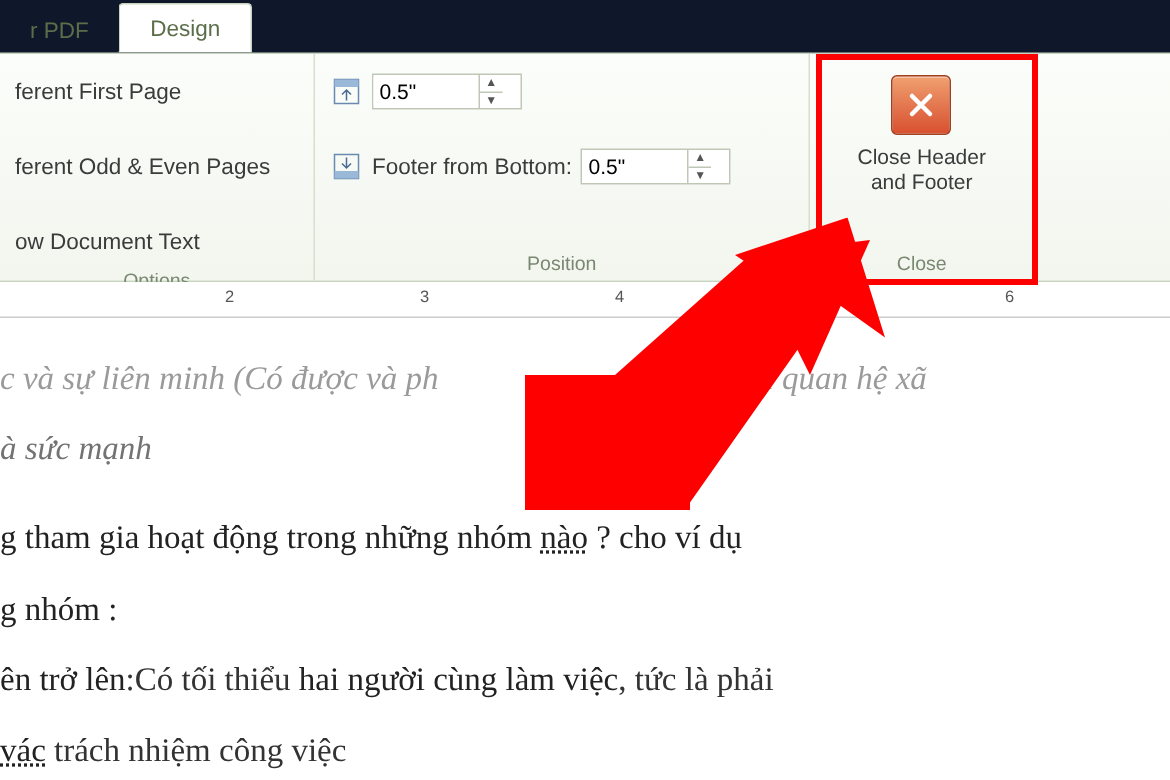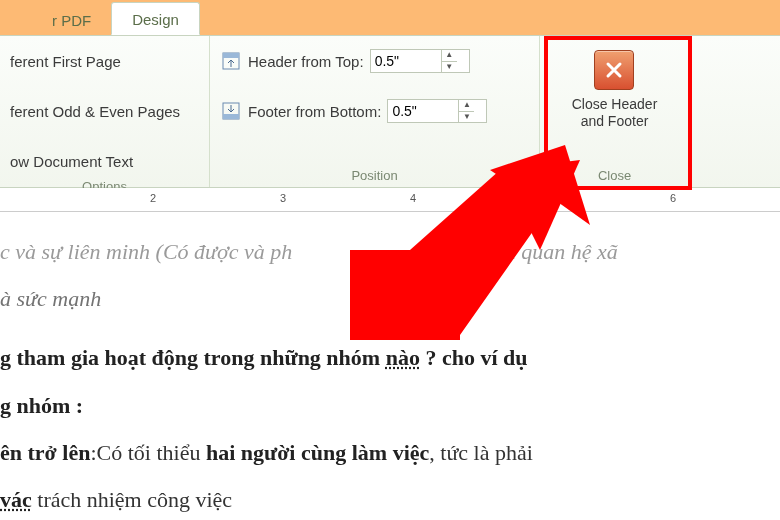--- a/index.html
+++ b/index.html
@@ -11,23 +11,22 @@
     background: #fff;
     overflow: hidden;
     position: relative;
   }
 
   
   .tabs {
     display: flex;
     align-items: flex-end;
     height: 36px;
-    background: #fdba74;
+    background: #0f172a;
     border-bottom: 1px solid #c8d4c0;
-    padding-left: 32px;
   }
   .tab {
     padding: 8px 20px 6px;
     font-size: 15px;
     color: #5b6e4a;
   }
   .tab.active {
     background: #fff;
     border: 1px solid #c8d4c0;
     border-bottom: 1px solid #fff;
@@ -172,21 +171,21 @@
   
   .doc {
     padding: 10px 0 0 0;
     font-family: "Times New Roman", serif;
     font-size: 22px;
     color: #333;
     line-height: 1.6;
   }
   .doc .faded { color: #9a9a9a; font-style: italic; }
   .doc .faded2 { color: #737373; font-style: italic; margin-top: 12px; }
-  .doc .bold { font-weight: bold; color: #222; }
+  .doc .bold { font-weight: normal; color: #222; }
   .doc .underline { text-decoration: underline; text-decoration-style: dotted; }
   .doc p { margin: 12px 0; }
 
   
   .arrow {
     position: absolute;
     left: 350px;
     top: 160px;
     pointer-events: none;
   }
@@ -223,21 +222,20 @@
   <div class="group" style="width:330px">
     <div class="group-body">
       <div class="pos-row">
         <span class="icon hf-icon">
           <svg width="20" height="20">
               <rect x="2" y="2" width="16" height="16" fill="none" stroke="#6a8ab0" stroke-width="1"></rect>
               <rect x="2" y="2" width="16" height="5" fill="#9ab8d8"></rect>
               <path d="M10 9 L10 16 M7 12 L10 9 L13 12" stroke="#4a6a90" fill="none" stroke-width="1"></path>
             </svg>
         </span>
-        <span class="lbl">Header from Top:</span>
         <div class="spinner-wrap">
           <input value="0.5&quot;" style="">
           <div class="spin-btns">
             <div>▲</div>
             <div>▼</div>
           </div>
         </div>
       </div>
       <div class="pos-row">
         <span class="icon hf-icon">

